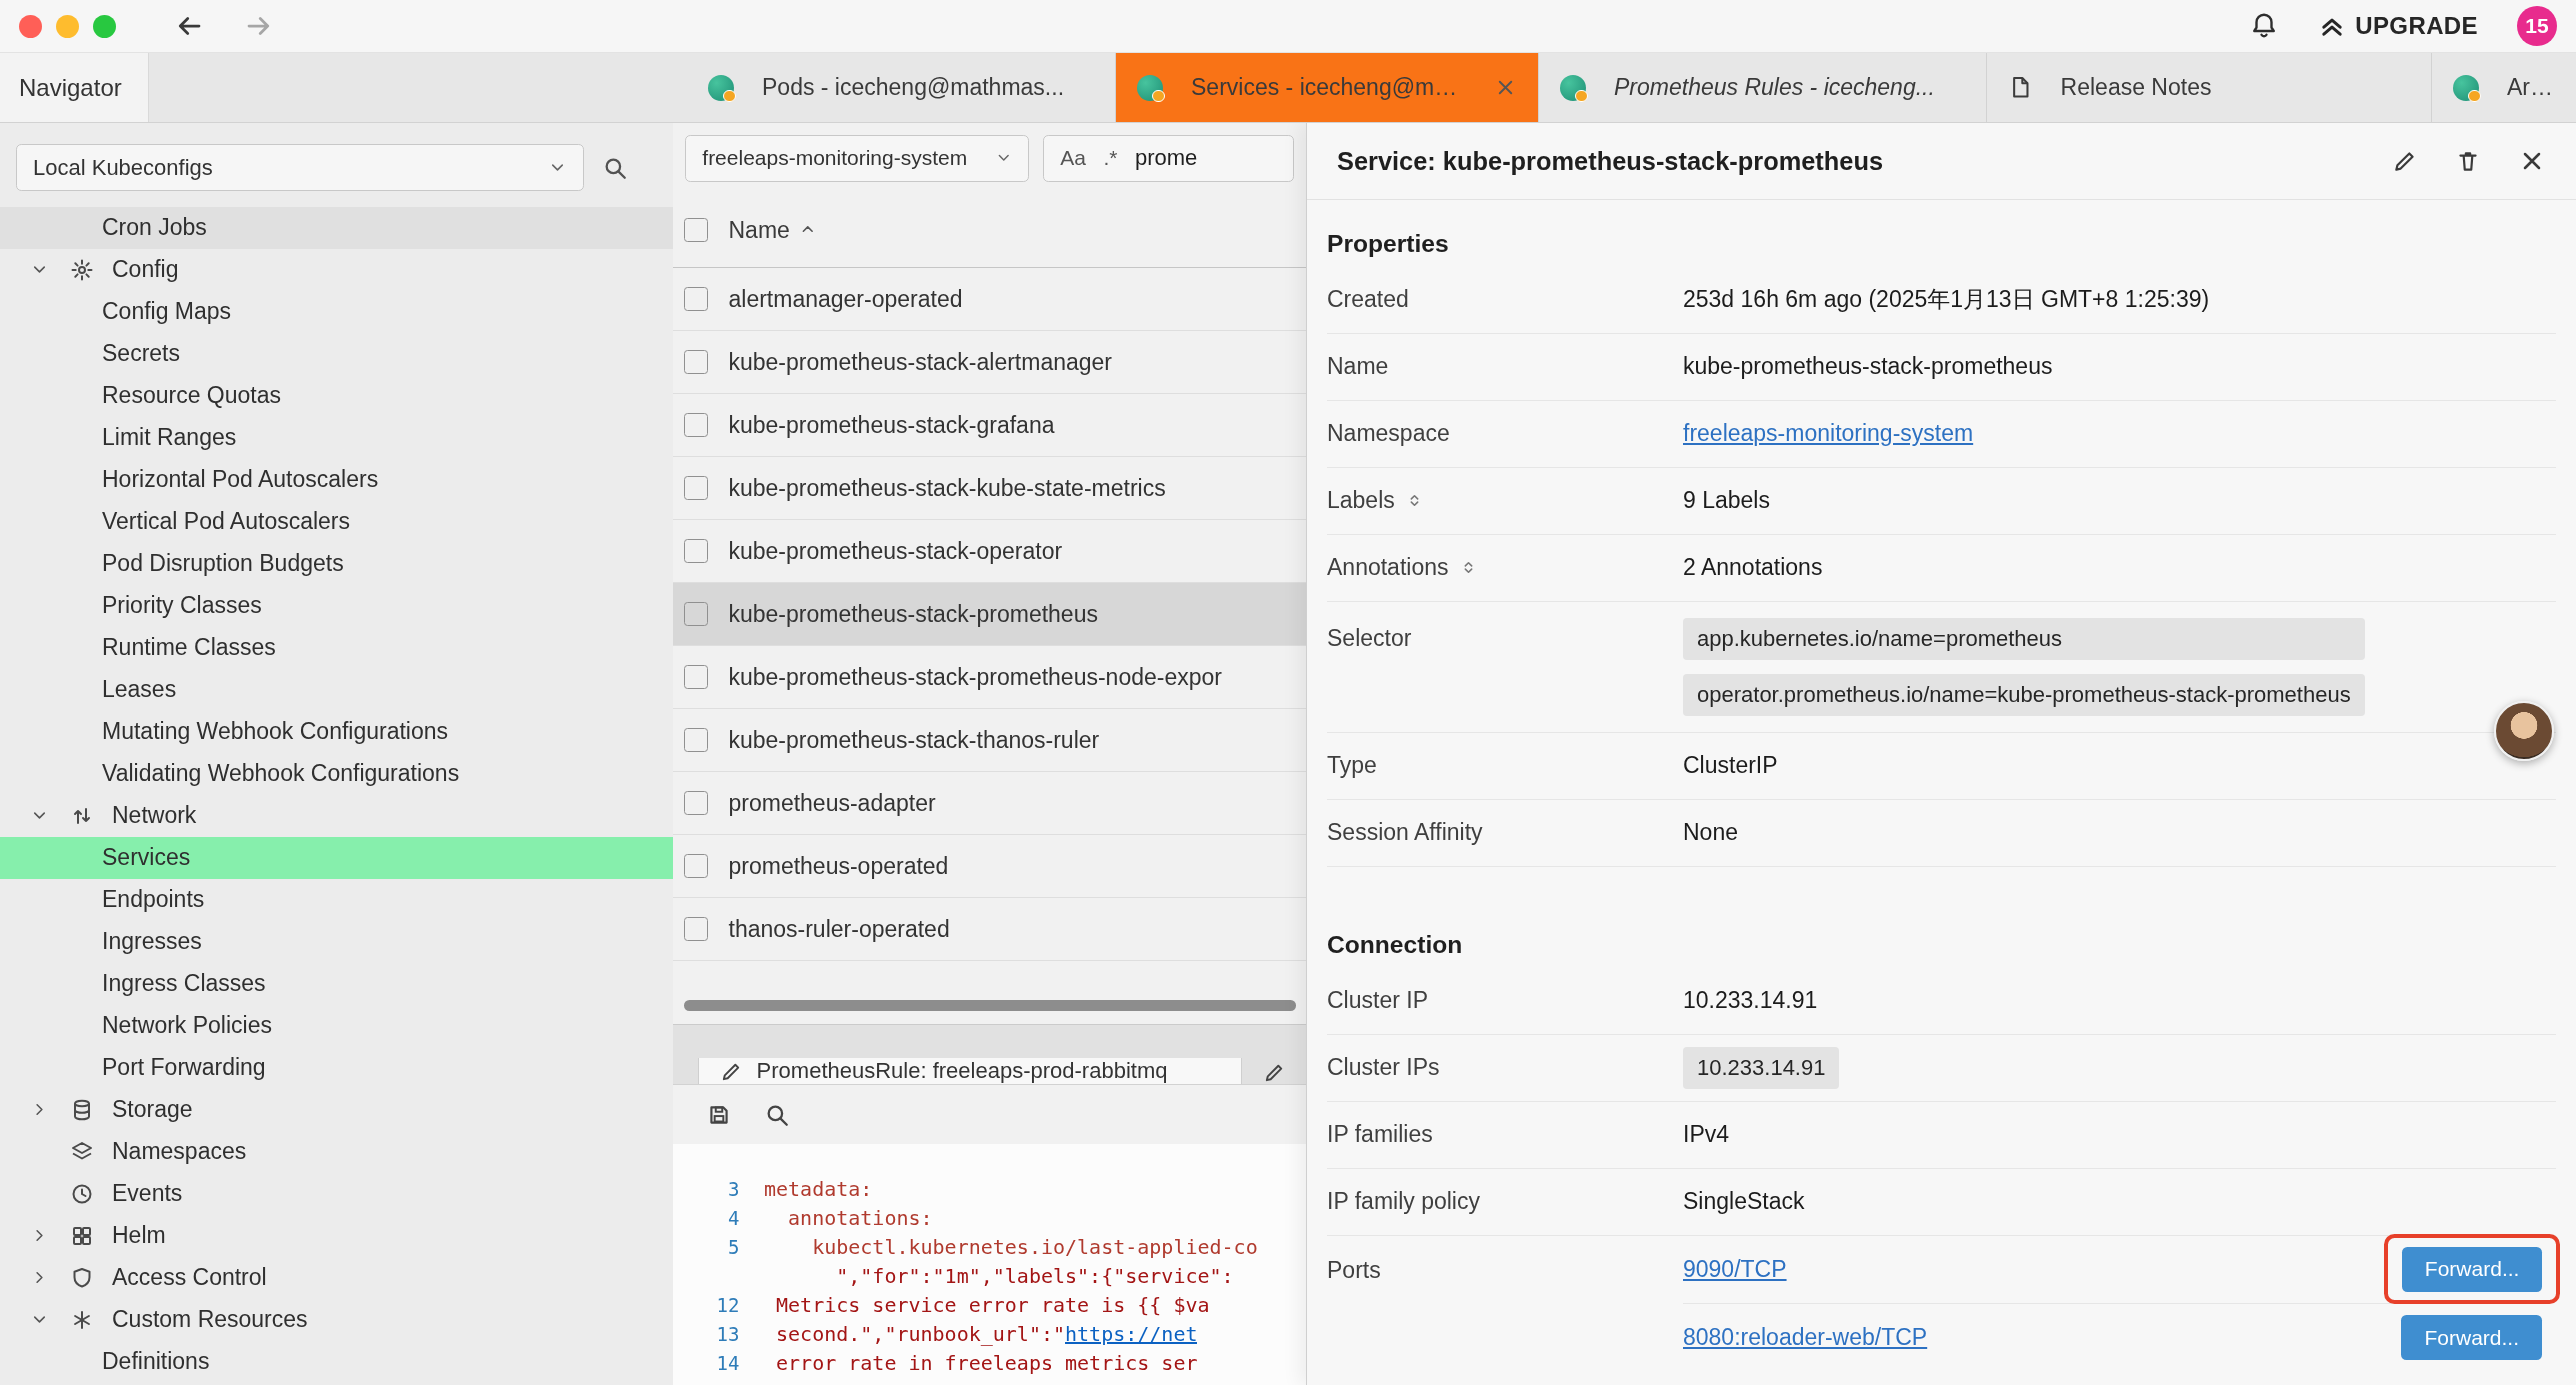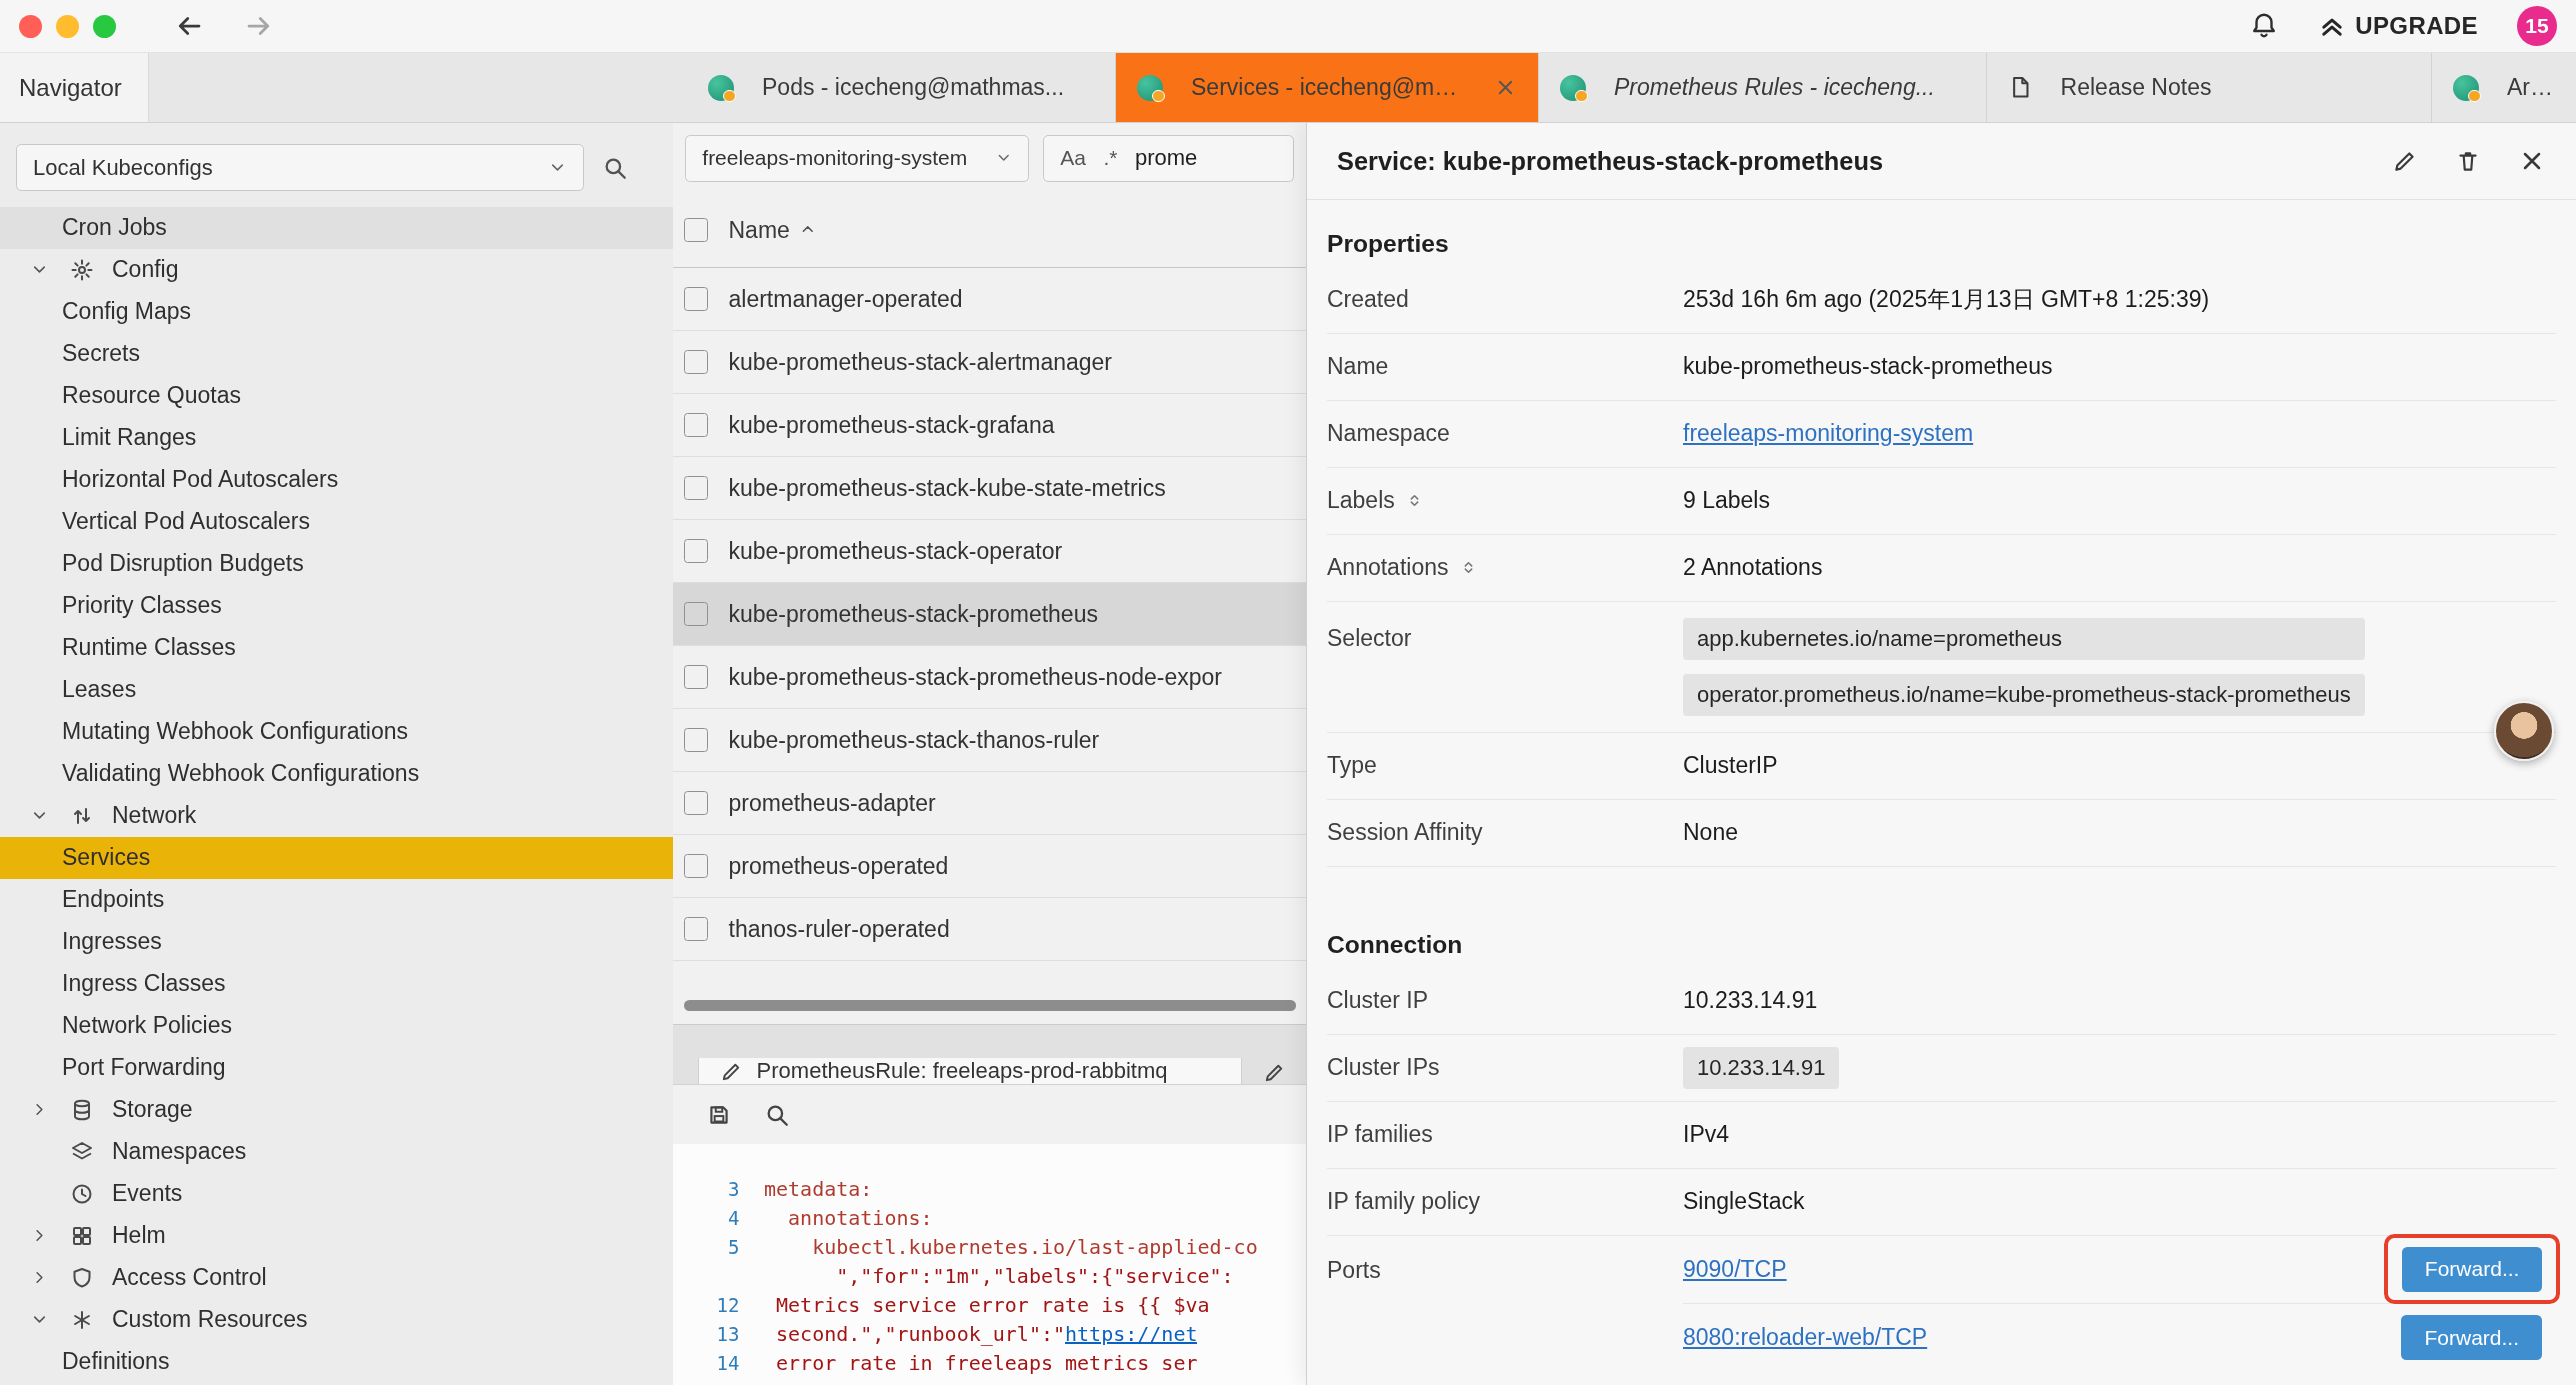--- a/index.html
+++ b/index.html
@@ -51,22 +51,22 @@
   .select{height:47px;background:#f6f6f6;border:0.9px solid #c8c8c8;border-radius:5.3px;
     display:flex;align-items:center;justify-content:space-between;padding:0 16px;
     font-size:22px;color:#333;gap:12.3px}
   .kubeconfig-row .select{flex:0 0 568px}
   .icon-btn{color:#525252;background:none;border:none;display:flex;align-items:center}
   .sel-chev{color:#666;flex:none}
 
   .tree{margin-top:8.8px;font-size:23px}
   .tree-item{height:42px;display:flex;align-items:center;color:#2f2f2f;cursor:default}
   .tree-item.top{padding-left:30px}
-  .tree-item.child{padding-left:62px}
-  .tree-item.selected{background:#eab308}
+  .tree-item.child{padding-left:102px}
+  .tree-item.selected{background:#86efac}
   .tree-item.hovered{background:#e0e0e0}
   .chev{width:40px;color:#555;display:flex;align-items:center}
   .ticon{width:42px;color:#4a4a4a;display:flex;align-items:center}
   .sidebar-sb{position:absolute;right:2.6px;top:353px;width:8px;height:395px;
     background:#aeaeae;border-radius:4.4px}
 
   
   .listpane{position:absolute;top:123px;left:673px;width:633px;height:1263px;
     background:#f1f1f1;overflow:hidden}
   .filter-row{height:70px;display:flex;align-items:center;gap:14px;padding:0 12.3px}

